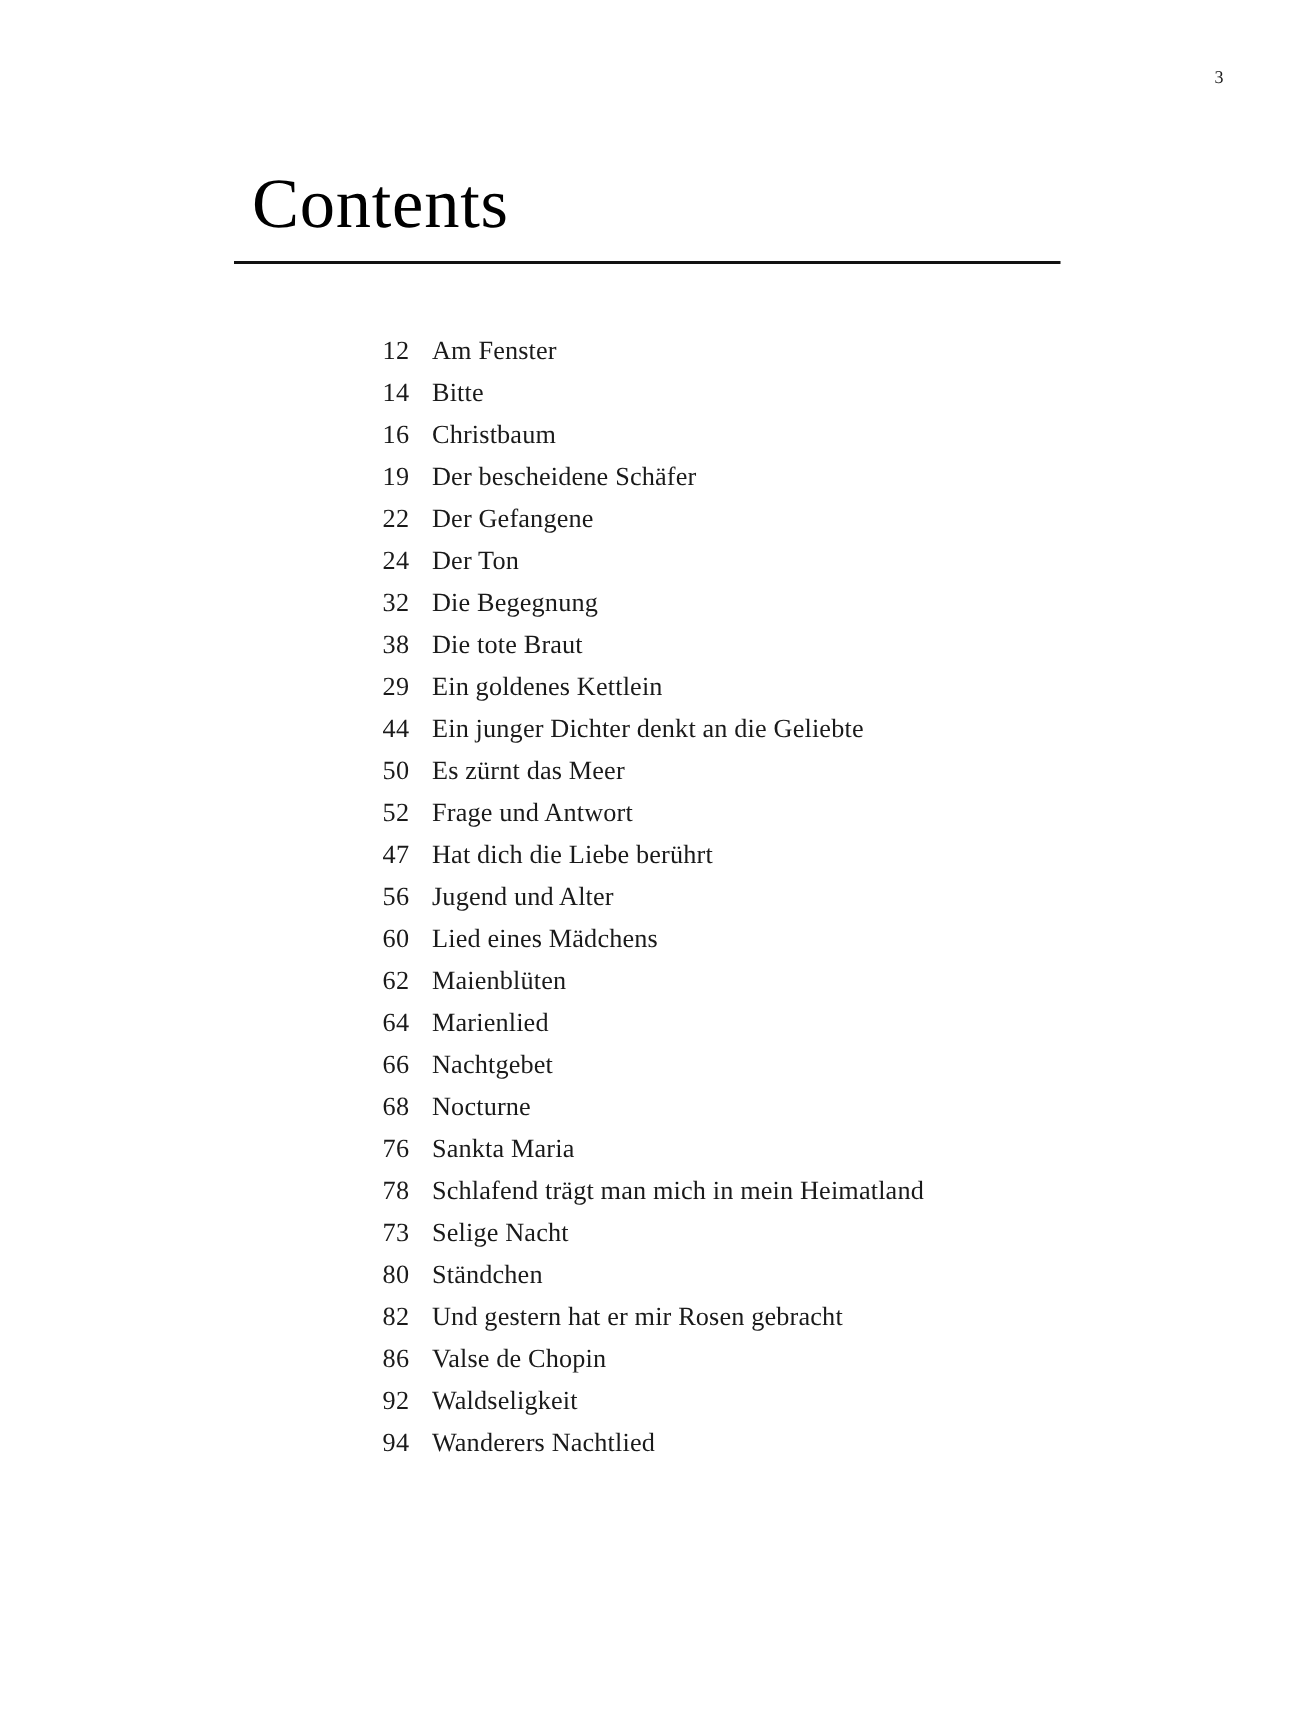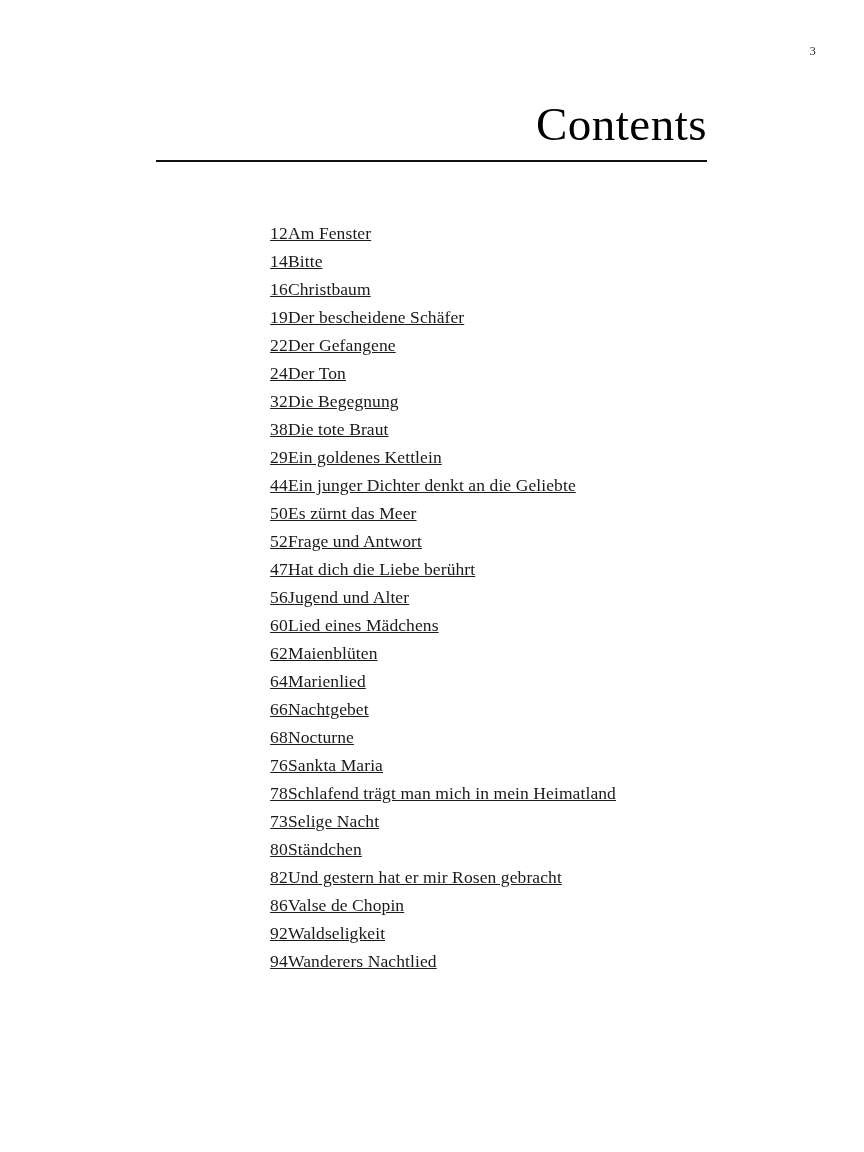--- a/index.html
+++ b/index.html
@@ -38,24 +38,24 @@
     position: absolute;
     top: 100px;
     left: 156px;
     width: 551px;
   }
 
   .heading-title {
     font-size: 47px;
     line-height: 1.06;
     font-weight: normal;
-    text-align: right;
+    text-align: left;
     color: #000000;
     letter-spacing: 0.5px;
-    margin: 0;
+    margin: 12px;
     padding: 0;
   }
 
   .heading-rule {
     margin-top: 10px;
     width: 551px;
     height: 0;
     border: 0;
     border-top: 2px solid #111111;
   }
@@ -77,29 +77,27 @@
     height: 28px;
     font-size: 17.5px;
     line-height: 28px;
     color: #1a1a1a;
     white-space: nowrap;
   }
 
   .toc-page {
     width: 48px;
     flex: 0 0 48px;
-    text-align: right;
+    text-align: center;
     letter-spacing: 0.2px;
-    text-decoration: underline;
   }
 
   .toc-label {
     flex: 1 1 auto;
     letter-spacing: 0.1px;
-    text-decoration: underline;
   }
 </style>
 </head>
 <body>
 
 <div class="page">
 
   <div class="folio">3</div>
 
   <div class="heading-block">

